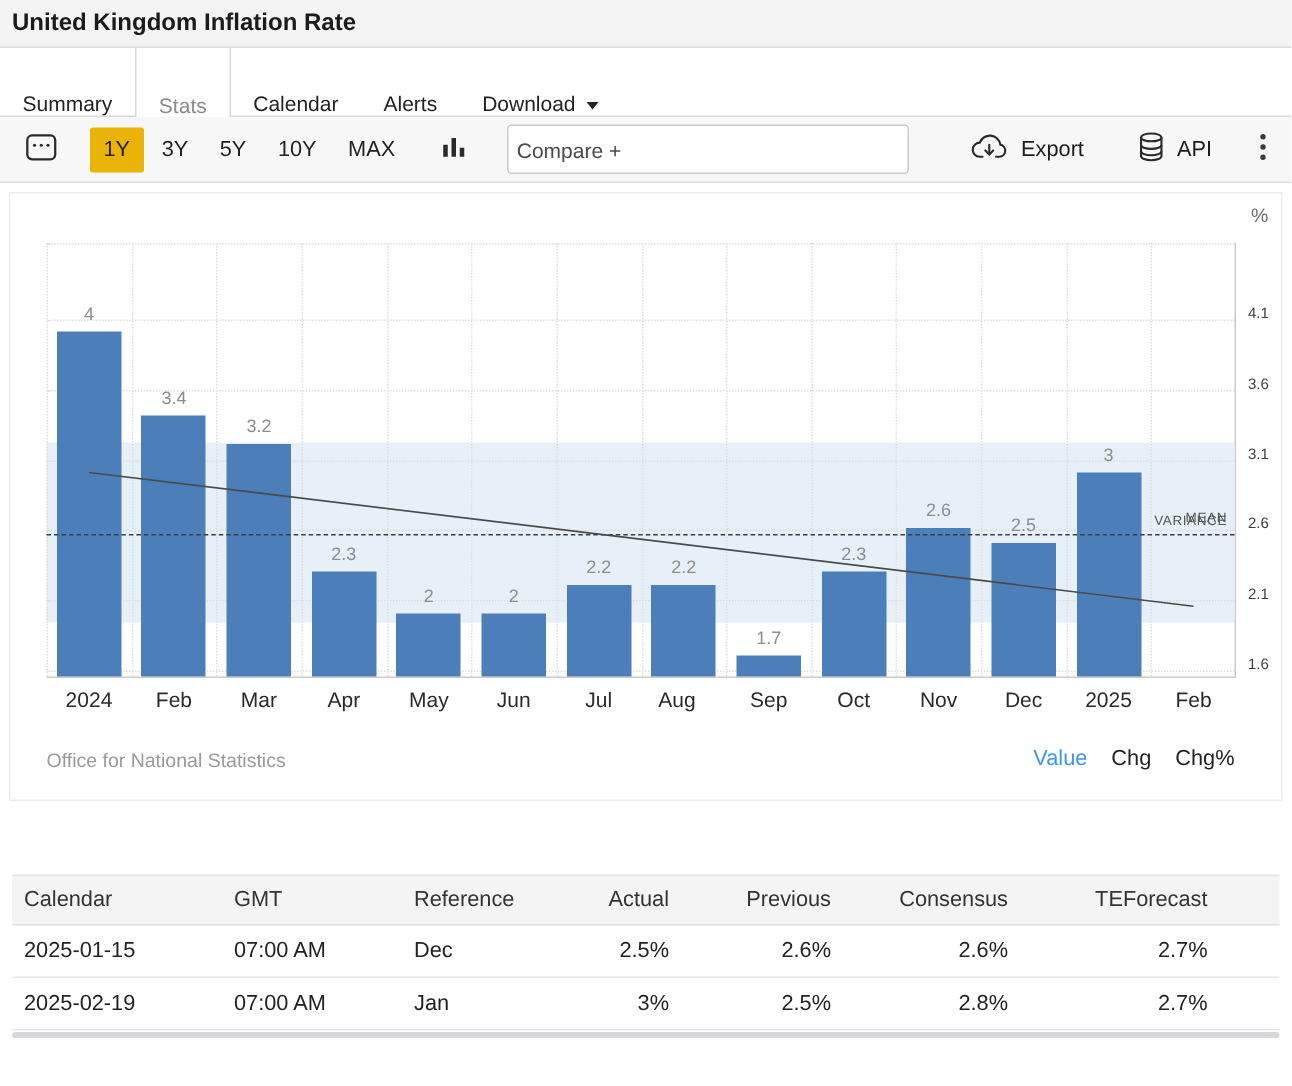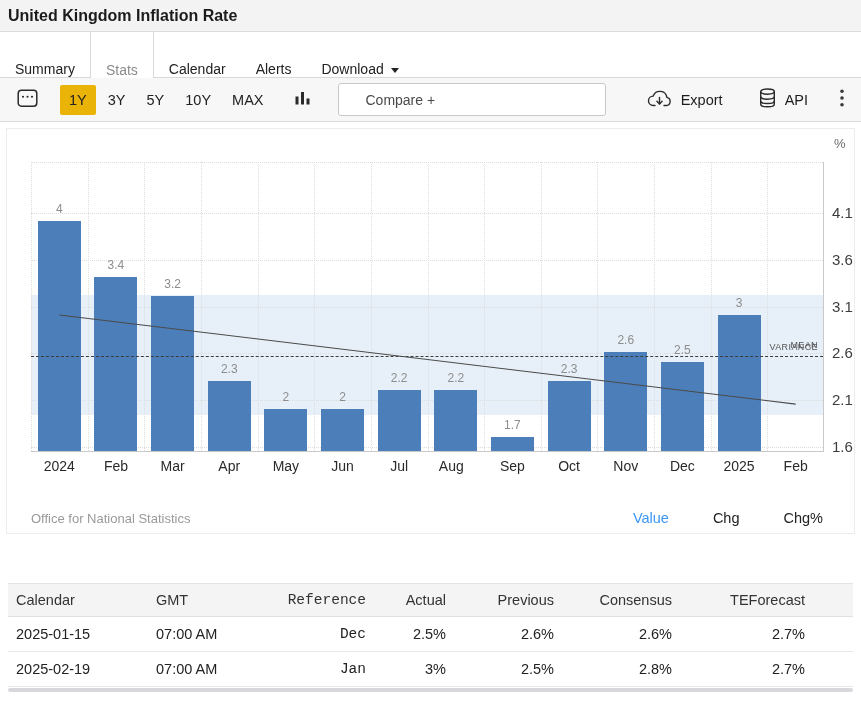--- a/index.html
+++ b/index.html
@@ -23,60 +23,60 @@
   
   .toolbar { height:44px; background:#f7f7f7; border-bottom:1px solid #ddd;
     display:flex; align-items:center; padding:0 13px; }
   .icon-btn { background:none; border:none; display:flex; align-items:center; padding:4px; }
   .ranges { display:flex; margin-left:18px; }
   .range-btn { background:none; border:none; font-size:14.5px; color:#222;
     padding:7px 9px; margin-right:3px; border-radius:2px; }
   .range-btn.active { background:#eab308; }
   .chart-type-btn { margin-left:16px; }
   .compare { margin-left:24px; width:268px; height:33px; border:1px solid #c9c9c9; border-radius:3px;
-    background:#fff; font-size:14px; color:#333; padding:0 26px; }
+    background:#fff; font-size:14px; color:#333; padding:0 5px; }
   .compare::placeholder { color:#4a4a4a; opacity:1; }
   .spacer { flex:1; }
   .tool-label-btn { background:none; border:none; display:flex; align-items:center; gap:9px;
     font-size:14.5px; color:#1d1d1d; }
   .export-btn { margin-right:36px; }
   .api-btn { margin-right:28px; }
 
   
   .chart-card { position:relative; margin:6px 6px 0; height:406px;
     border:1px solid #ececec; background:#fff; }
   .plot { position:absolute; left:24px; top:33px;
     border-right:1px solid #c9c9c9; border-bottom:1px solid #c9c9c9; }
   .vgrid { position:absolute; top:0; bottom:0; width:0; border-left:1px dotted #ddd; z-index:2; }
   .hgrid { position:absolute; left:0; right:0; height:0; border-top:1px dotted #ddd; z-index:2; }
   .band { position:absolute; left:0; right:0; z-index:1; }
   .mean-line { position:absolute; left:0; right:0; height:0; border-top:1px dashed #3c3c3c; z-index:4; }
   .bar { position:absolute; bottom:0; width:43px; z-index:3; }
   .bar-val { position:absolute; width:60px; text-align:center; font-size:12px; color:#8d8d8d; z-index:6; }
   .xlab { position:absolute; top:calc(100% + 7px); text-align:center; font-size:14px; color:#2a2a2a; }
-  .ytick { position:absolute; left:calc(100% + 9px); font-size:15px; color:#3d3d3d; }
+  .ytick { position:absolute; left:calc(100% + 9px); font-size:10px; color:#3d3d3d; }
   .unit { position:absolute; left:calc(100% + 11px); top:-26px; font-size:13px; color:#6b6b6b; }
   .plot-ann { position:absolute; right:5px; font-size:9px; color:#555; letter-spacing:.4px; z-index:6; }
   .trend { position:absolute; left:0; top:0; z-index:5; }
   .chart-footer { position:absolute; left:24px; right:31px; top:369px;
     display:flex; justify-content:space-between; align-items:flex-end; }
   .source { font-size:13px; color:#9a9a9a; }
-  .series-toggles { display:flex; gap:44px;margin-top:12px; }
+  .series-toggles { display:flex; gap:16px; }
   .toggle { background:none; border:none; font-size:14.5px; color:#222; }
   .toggle.active { color:#3b96f5; }
 
   
   .calendar-table { margin:49px 8px 0; }
   table { width:100%; border-collapse:collapse; font-size:14.5px; table-layout:fixed; }
   thead th { background:#f4f4f4; font-weight:normal; color:#333; padding:8px 10px;
     border-top:1px solid #e3e3e3; border-bottom:1px solid #e0e0e0; }
   tbody td { padding:9px 10px; border-bottom:1px solid #e8e8e8; color:#222; background:#fff; }
   th:nth-child(1), td:nth-child(1) { text-align:left; padding-left:8px; }
   th:nth-child(2), td:nth-child(2) { text-align:left; }
-  th:nth-child(3), td:nth-child(3) { text-align:right;font-family:Liberation Mono, monospace; }
+  th:nth-child(3), td:nth-child(3) { text-align:left; }
   th:nth-child(n+4), td:nth-child(n+4) { text-align:right; }
   th:last-child, td:last-child { padding-right:48px; }
 
   .bottom-strip { height:4px; background:#d8d8dc; margin:1px 8px 0; border-radius:2px; }
 </style>
 </head>
 <body>
 
 <header class="page-header">
   <h1>United Kingdom Inflation Rate</h1>

